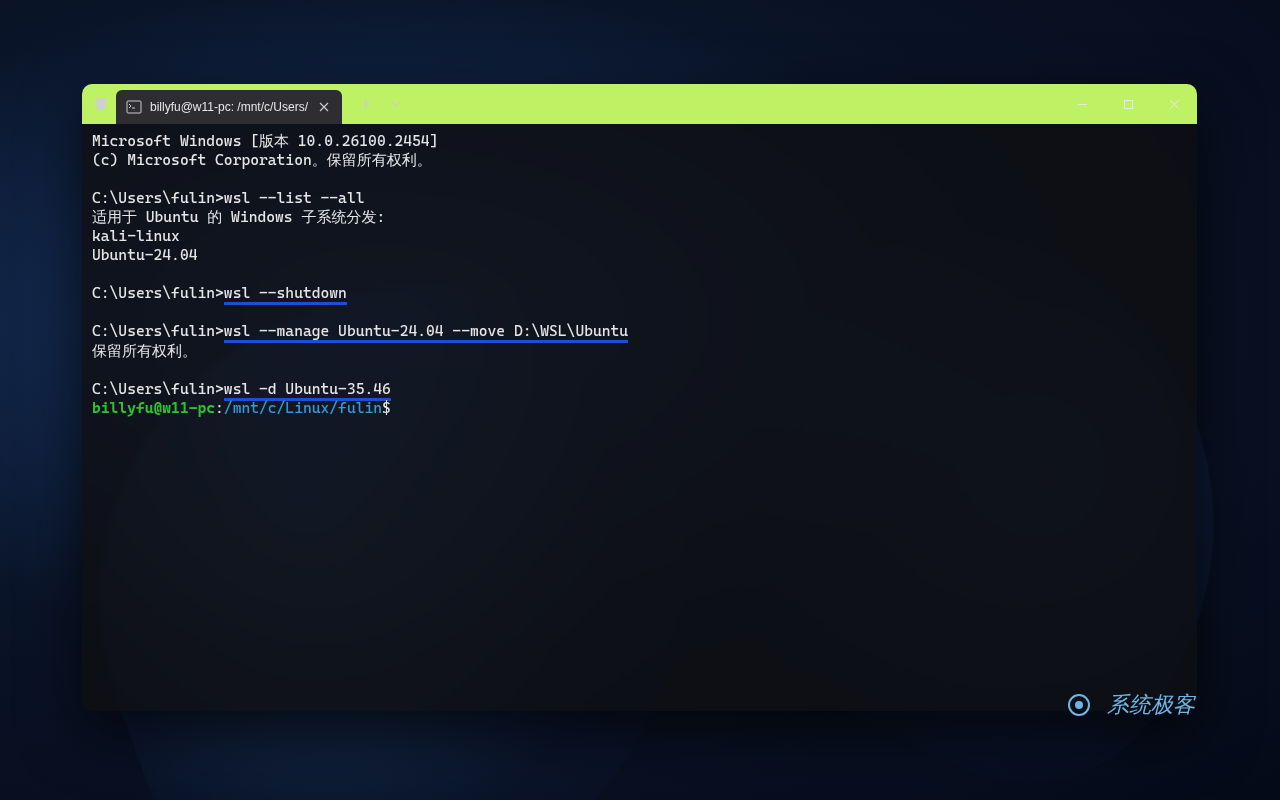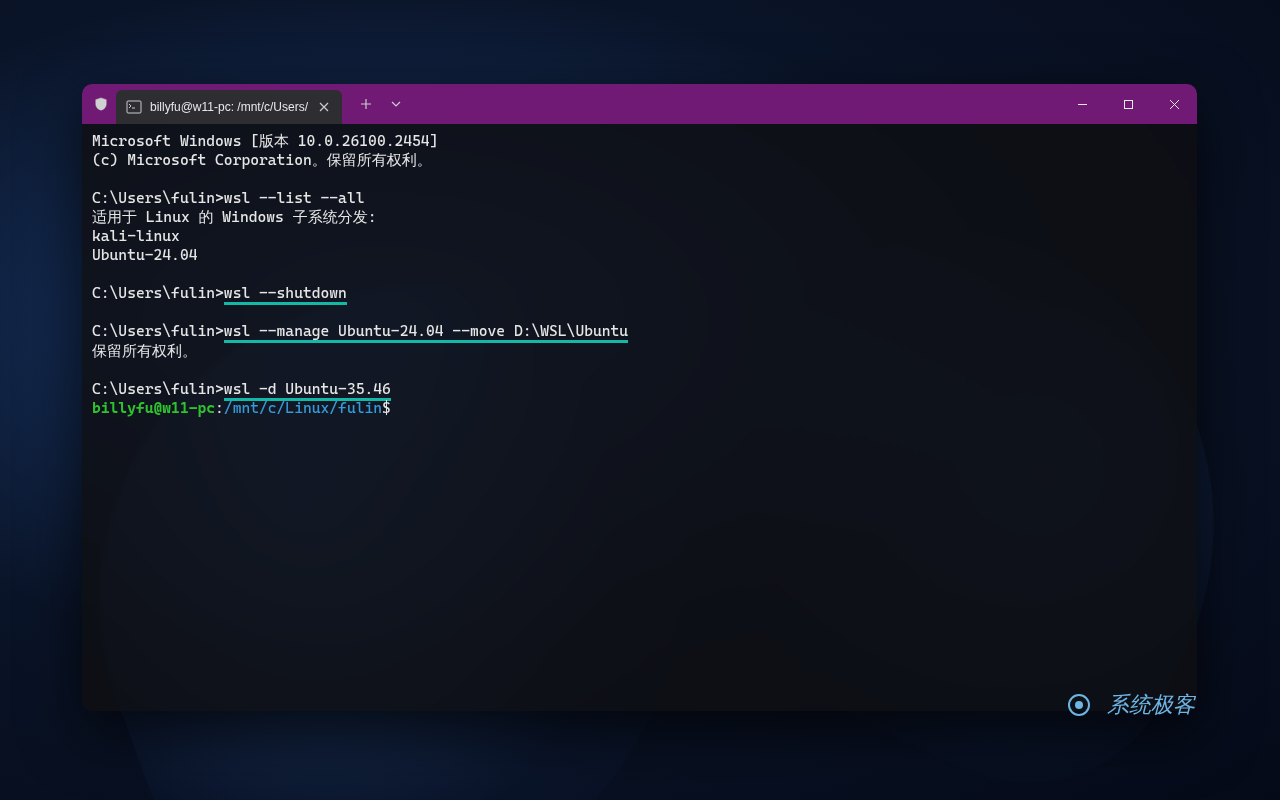--- a/index.html
+++ b/index.html
@@ -35,21 +35,21 @@
       width: 1115px;
       height: 627px;
       background: rgba(15, 15, 18, 0.82);
       border-radius: 10px;
       box-shadow: 0 20px 60px rgba(0,0,0,0.7);
       overflow: hidden;
       backdrop-filter: blur(2px);
     }
     .titlebar {
       height: 40px;
-      background: #701a75;
+      background: #bef264;
       display: flex;
       align-items: center;
     }
     .shield-icon {
       width: 18px;
       height: 18px;
       margin-left: 10px;
       margin-right: 6px;
       display: flex;
       align-items: center;
@@ -108,21 +108,21 @@
       padding: 8px 10px;
       font-family: "Cascadia Mono", "Consolas", monospace;
       font-size: 15px;
       line-height: 1.27;
       color: #e6e6e6;
       white-space: pre;
       overflow: hidden;
       height: calc(100% - 40px);
     }
     .hl {
-      border-bottom: 3px solid #14b8a6;
+      border-bottom: 3px solid #1d4ed8;
     }
     .green { color: #2fc22f; font-weight: bold; }
     .blue { color: #369ad6; }
     .watermark {
       position: absolute;
       right: 85px;
       top: 690px;
       color: #6db5e5;
       font-size: 22px;
       font-weight: 500;
@@ -187,21 +187,21 @@
         <svg width="11" height="11" viewBox="0 0 11 11">
             <path d="M1 1 L10 10 M10 1 L1 10" stroke="#e8e8e8" stroke-width="1"></path>
           </svg>
       </div>
     </div>
   </div>
   <div class="terminal-body"><span>Microsoft Windows [版本 10.0.26100.2454]</span>
 <span>(c) Microsoft Corporation。保留所有权利。</span>
 
 <span>C:\Users\fulin&gt;</span><span>wsl --list --all</span>
-<span>适用于 Linux 的 Windows 子系统分发:</span>
+<span>适用于 Ubuntu 的 Windows 子系统分发:</span>
 <span>kali-linux</span>
 <span>Ubuntu-24.04</span>
 
 <span>C:\Users\fulin&gt;</span><span class="hl">wsl --shutdown</span>
 
 <span>C:\Users\fulin&gt;</span><span class="hl">wsl --manage Ubuntu-24.04 --move D:\WSL\Ubuntu</span>
 <span>保留所有权利。</span>
 
 <span>C:\Users\fulin&gt;</span><span class="hl">wsl -d Ubuntu-35.46</span>
 <span class="green">billyfu@w11-pc</span><span>:</span><span class="blue">/mnt/c/Linux/fulin</span><span>$</span></div>

